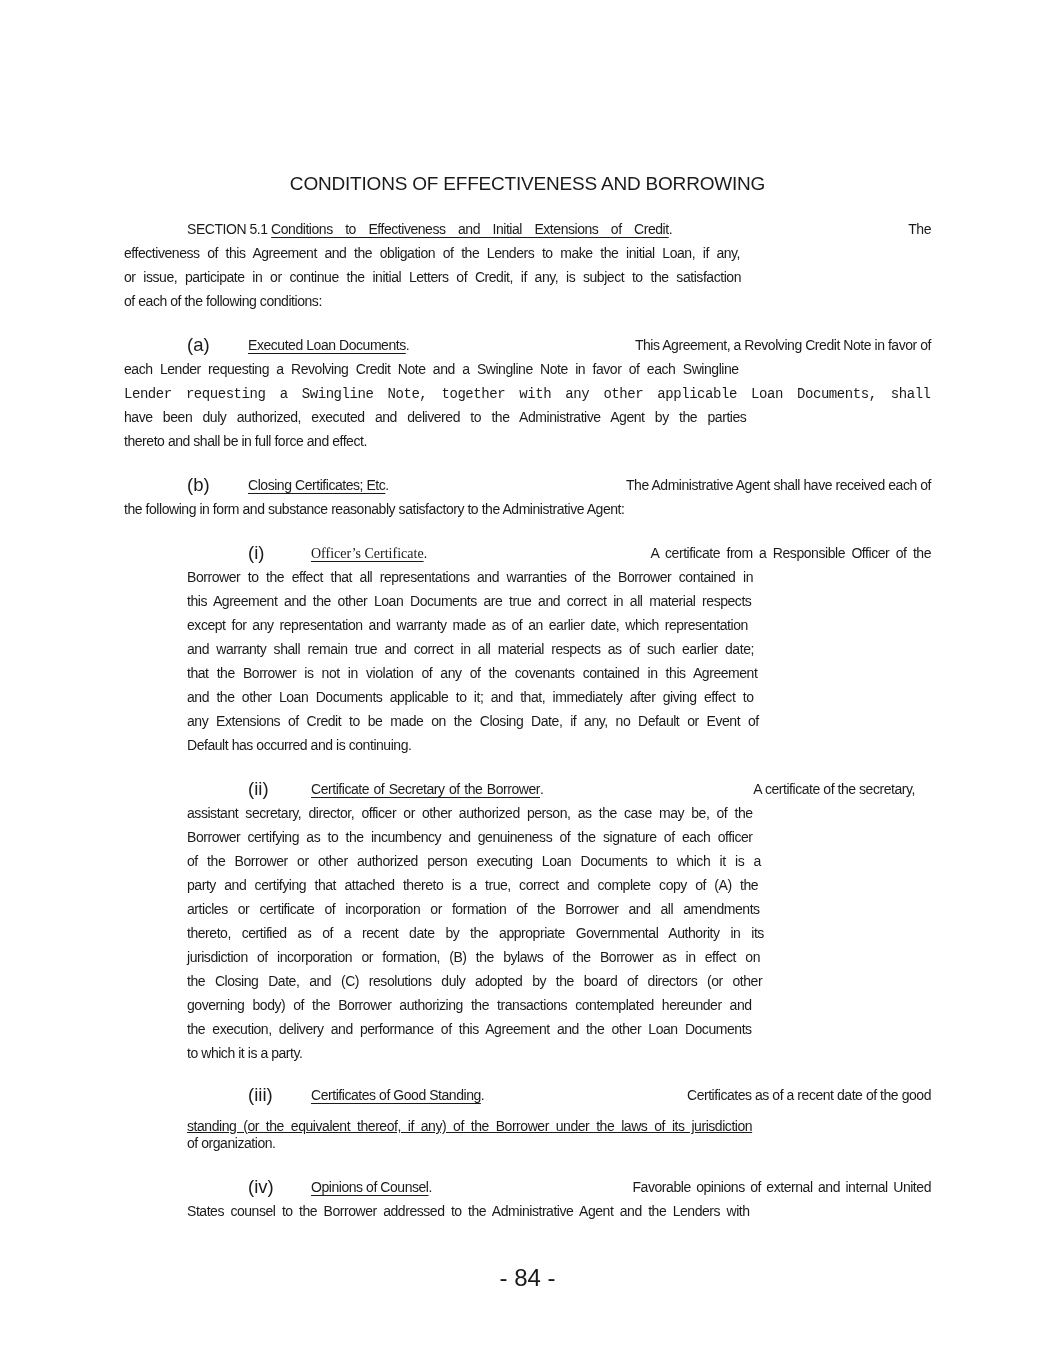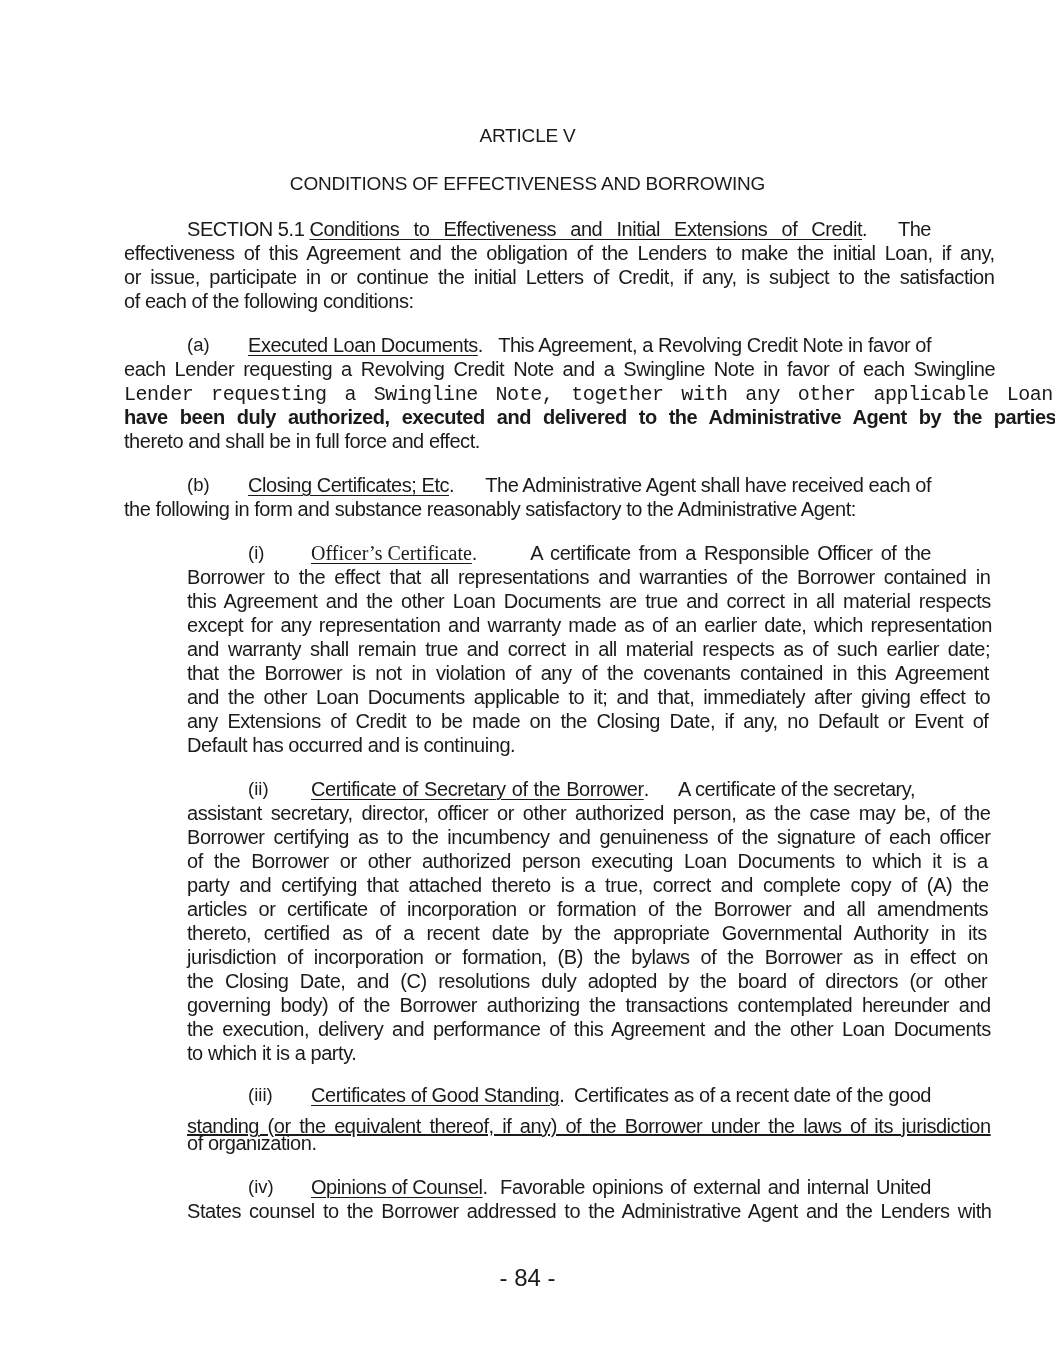--- a/index.html
+++ b/index.html
@@ -26,21 +26,21 @@
     .center {
       position: absolute;
       left: 0;
       width: 1055px;
       text-align: center;
       font-size: 19px;
       letter-spacing: -0.2px;
     }
     .line {
       position: absolute;
-      font-size: 20px;
+      font-size: 14px;
       line-height: 24px;
       white-space: nowrap;
       letter-spacing: -0.45px;
       word-spacing: 0px;
     }
     .full {
       left: 124px;
       width: 807px;
     }
     .indent {
@@ -69,42 +69,41 @@
       text-align: center;
       font-size: 24px;
       top: 1264px;
     }
   </style>
 </head>
 <body>
 
 <div class="page">
 
-  <div class="center" style="top:125px;">ARTICLE V</div>
   <div class="center" style="top:173px;">CONDITIONS OF EFFECTIVENESS AND BORROWING</div>
 
   <div>
     <div class="line" style="left:187px; top:217px; width:744px;">
       <span>SECTION 5.1</span>&nbsp;<span class="u" style="word-spacing:9px;">Conditions to Effectiveness and Initial Extensions of Credit</span><span>.</span>
       <span style="position:absolute; right:0;">The</span>
     </div>
     <div class="line full" style="top:241px;"><span style="white-space: nowrap; word-spacing: 4.15625px;">effectiveness of this Agreement and the obligation of the Lenders to make the initial Loan, if any,</span></div>
     <div class="line full" style="top:265px;"><span style="white-space: nowrap; word-spacing: 4.32537px;">or issue, participate in or continue the initial Letters of Credit, if any, is subject to the satisfaction</span></div>
     <div class="line full" style="top:289px;">of each of the following conditions:</div>
   </div>
 
   <div>
     <div class="label" style="left:187px; top:333px;">(a)</div>
     <div class="line" style="left:248px; top:333px; width:683px;">
       <span class="u">Executed Loan Documents</span><span>.</span>
       <span style="position:absolute; right:0;">This Agreement, a Revolving Credit Note in favor of</span>
     </div>
     <div class="line full" style="top:357px;"><span style="white-space: nowrap; word-spacing: 3.89688px;">each Lender requesting a Revolving Credit Note and a Swingline Note in favor of each Swingline</span></div>
     <div class="line full" style="top:381px; word-spacing:1.5px;"><span style="white-space: nowrap; word-spacing: 6.2513px; font-family: Liberation Mono, monospace;">Lender requesting a Swingline Note, together with any other applicable Loan Documents, shall</span></div>
-    <div class="line full" style="top:405px; word-spacing:3.5px;"><span style="white-space: nowrap; word-spacing: 6.8762px; font-weight: bold;">have been duly authorized, executed and delivered to the Administrative Agent by the parties</span></div>
+    <div class="line full" style="top:405px; word-spacing:3.5px;"><span style="white-space: nowrap; word-spacing: 6.8762px;">have been duly authorized, executed and delivered to the Administrative Agent by the parties</span></div>
     <div class="line full" style="top:429px;">thereto and shall be in full force and effect.</div>
   </div>
 
   <div>
     <div class="label" style="left:187px; top:473px;">(b)</div>
     <div class="line" style="left:248px; top:473px; width:683px;">
       <span class="u">Closing Certificates; Etc</span><span>.</span>
       <span style="position:absolute; right:0;">The Administrative Agent shall have received each of</span>
     </div>
     <div class="line full" style="top:497px;">the following in form and substance reasonably satisfactory to the Administrative Agent:</div>

